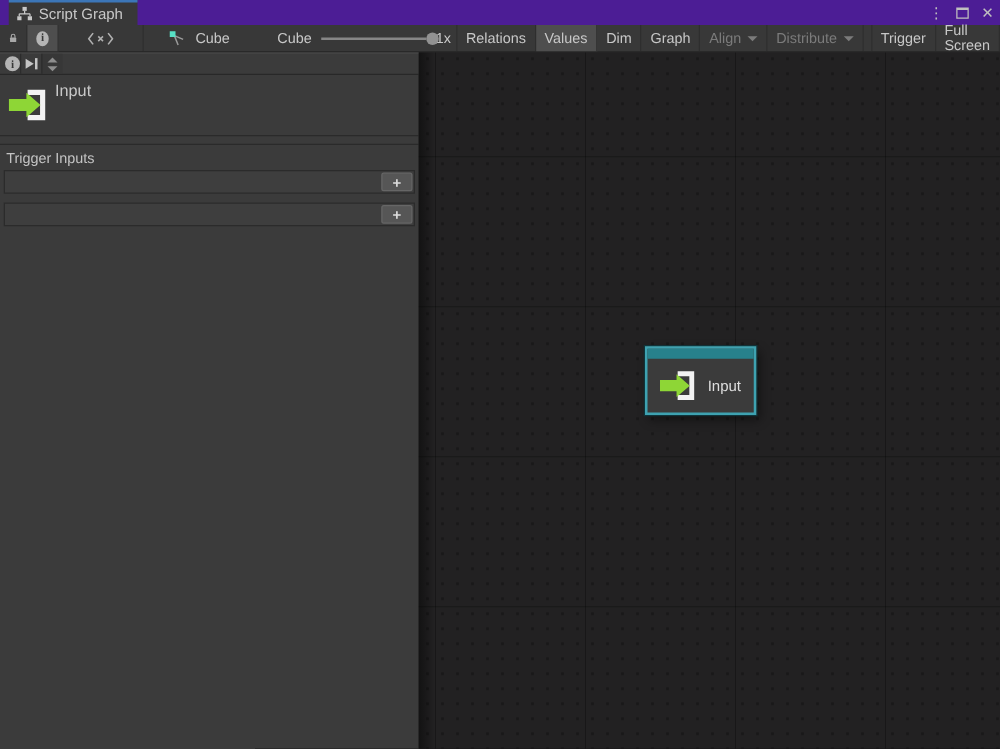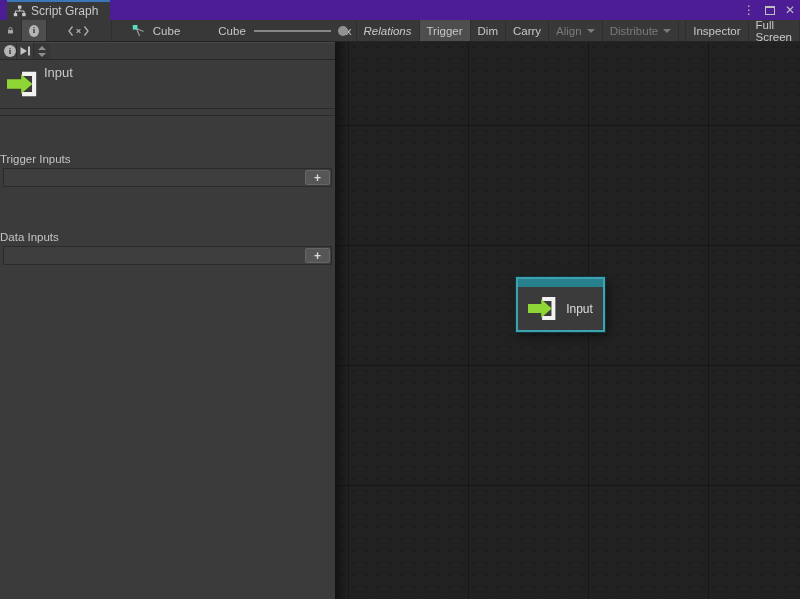--- a/index.html
+++ b/index.html
@@ -26,21 +26,21 @@
   
   .toolbar {
     position:absolute; left:0; top:20px; width:800px; height:22px;
     background:#383838; border-bottom:1px solid #242424;
     display:flex; align-items:stretch; font-size:11.5px; color:#c8c8c8;
   }
   .tb-btn {
     display:flex; align-items:center; justify-content:center;
     padding:0 7px; border-right:1px solid #2e2e2e; cursor:default;
   }
-  .tb-btn.first { border-left:1px solid #2e2e2e;font-style:italic; }
+  .tb-btn.first { border-left:1px solid #2e2e2e; }
   .tb-btn.active { background:#4e4e4e; }
   .tb-btn.disabled { color:#7b7b7b;justify-content:center; }
   .tb-group-right { margin-left:auto; display:flex; align-items:stretch; }
   .tb-label { display:flex; align-items:center; padding:0 4px;justify-content:space-between; }
   .caret { width:0; height:0; border-left:4px solid transparent; border-right:4px solid transparent;
            border-top:4px solid #7b7b7b; margin-left:5px; display:inline-block; }
   .gap-before { margin-left:6px; border-left:1px solid #2e2e2e; }
 
   .zoom-track { position:relative; width:92px; height:2px; background:#868686; margin:0 4px; align-self:center; }
   .zoom-thumb { position:absolute; top:-4px; left:84px; width:10px; height:10px; border-radius:50%; background:#929292; }
@@ -69,21 +69,21 @@
   }
   .tri-up { width:0; height:0; border-left:4px solid transparent; border-right:4px solid transparent; border-bottom:4px solid #8d8d8d; }
   .tri-down { width:0; height:0; border-left:4px solid transparent; border-right:4px solid transparent; border-top:4px solid #8d8d8d; }
 
   .preview { position:relative; height:49px; border-bottom:1px solid #2a2a2a; }
   .preview .unit-icon { position:absolute; left:7px; top:9px; }
   .preview-label { position:absolute; left:44px; top:5px; font-size:13px; color:#c8c8c8; }
 
   .groove { height:7px; border-bottom:1px solid #2a2a2a; }
 
-  .section-label { padding:5px 0 3px 0; font-size:11.5px; color:#c4c4c4;margin-top:32px; }
+  .section-label { padding:5px 0 3px 5px; font-size:11.5px; color:#c4c4c4; }
   .list-row {
     position:relative; height:19px; margin:0 3px; background:#3e3e3e; border:1px solid #2b2b2b;
   }
   .add-btn {
     position:absolute; right:1px; top:1px; width:25px; height:15px;
     background:#565656; border:1px solid #666; border-radius:2px;
     display:flex; align-items:center; justify-content:center;
     color:#dcdcdc; font-size:12px; font-weight:bold; line-height:1; cursor:default;
   }
   .section-gap { height:7px; }
@@ -162,38 +162,38 @@
     <div class="zoom-track">
       <div class="zoom-thumb"></div>
     </div>
     <div class="tb-label">1x</div>
 
     <div class="tb-group-right">
       <div class="tb-btn first">
           <span>Relations</span>
         </div>
       <div class="tb-btn active">
-          <span>Trigger</span>
+          <span>Values</span>
         </div>
       <div class="tb-btn">
           <span>Dim</span>
         </div>
       <div class="tb-btn">
-          <span>Carry</span>
+          <span>Graph</span>
         </div>
       <div class="tb-btn disabled">
           <span>Align</span>
           <span class="caret"></span>
         </div>
       <div class="tb-btn disabled">
           <span>Distribute</span>
           <span class="caret"></span>
         </div>
       <div class="tb-btn gap-before">
-          <span>Inspector</span>
+          <span>Trigger</span>
         </div>
       <div class="tb-btn">
           <span>Full Screen</span>
         </div>
     </div>
   </div>
 
   <div class="main">
 
     <div class="panel">
@@ -221,21 +221,20 @@
 
       <div class="groove"></div>
 
       <div class="section-label">Trigger Inputs</div>
       <div class="list-row">
         <div class="add-btn">+</div>
       </div>
 
       <div class="section-gap"></div>
 
-      <div class="section-label">Data Inputs</div>
       <div class="list-row">
         <div class="add-btn">+</div>
       </div>
     </div>
 
     <div class="canvas">
       <div class="canvas-shadow"></div>
 
       <div class="node">
         <div class="node-titlebar"></div>

